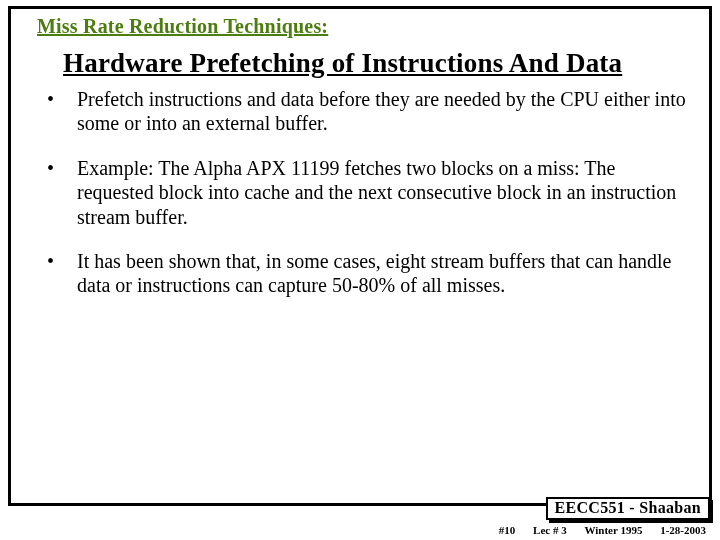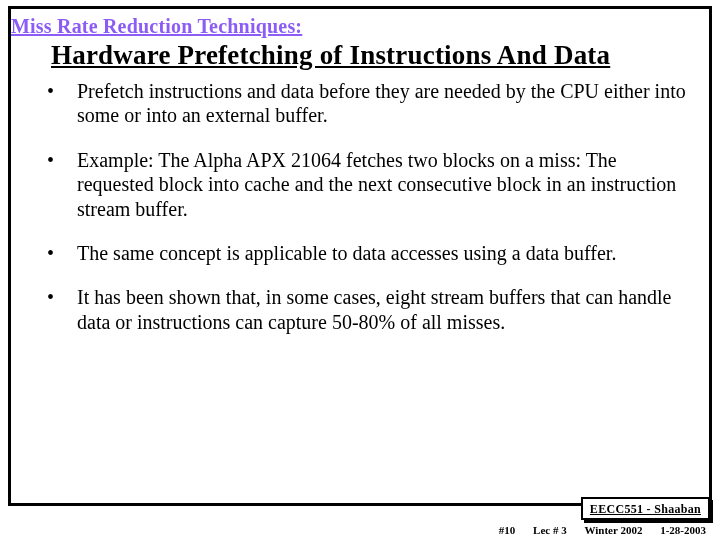--- a/index.html
+++ b/index.html
@@ -14,33 +14,34 @@
     position: absolute;
     top: 6px;
     left: 8px;
     width: 704px;
     height: 500px;
     border: 3px solid #000;
     background: #fff;
     padding: 6px 0 0 0;
   }
   .heading {
-    color: #8b5cf6;
+    color: #4d7c0f;
     font-weight: bold;
     text-decoration: underline;
     font-size: 20px;
+    padding-left: 26px;
     letter-spacing: 0.2px;
   }
   .subtitle {
     color: #000;
     font-weight: bold;
     text-decoration: underline;
     font-size: 27px;
-    padding-left: 40px;
-    margin-top: 2px;
+    padding-left: 52px;
+    margin-top: 10px;
     letter-spacing: 0.2px;
   }
   .bullets {
     list-style: none;
     padding: 8px 20px 0 34px;
   }
   .bullets li {
     position: relative;
     padding-left: 32px;
     font-size: 20px;
@@ -59,50 +60,48 @@
     position: absolute;
     right: 10px;
     bottom: 20px;
     border: 2px solid #000;
     box-shadow: 3px 3px 0 #000;
     background: #fff;
     padding: 0 7px 1px 7px;
   }
   .footer-main {
     font-family: "Times New Roman", Times, serif;
-    font-size: 12px;
+    font-size: 16px;
     font-weight: bold;
-    text-decoration: underline;
     letter-spacing: 0.3px;
   }
   .footer-sub {
     position: absolute;
     right: 14px;
     bottom: 4px;
     font-size: 11px;
     font-weight: bold;
     font-family: "Times New Roman", Times, serif;
   }
   .footer-sub span { margin-left: 15px; }
 </style>
 </head>
 <body>
 
 <div class="slide">
   <div class="heading">Miss Rate Reduction Techniques:</div>
   <div class="subtitle">Hardware Prefetching of Instructions And Data</div>
   <ul class="bullets">
     <li>Prefetch instructions and data before they are needed by the CPU either into some or into an external buffer.</li>
-    <li>Example:  The Alpha APX 21064 fetches two blocks on a miss: The requested block into cache and the next consecutive block in an instruction stream buffer.</li>
-    <li>The same concept is applicable to data accesses using a data buffer.</li>
+    <li>Example:  The Alpha APX 11199 fetches two blocks on a miss: The requested block into cache and the next consecutive block in an instruction stream buffer.</li>
     <li>It has been shown that, in some cases, eight stream buffers that can handle data or instructions can capture 50-80% of all misses.</li>
   </ul>
 </div>
 
 <div class="footer-box">
   <span class="footer-main">EECC551 - Shaaban</span>
 </div>
 <div class="footer-sub">
   <span>#10</span>
   <span>Lec # 3</span>
-  <span>Winter 2002</span>
+  <span>Winter 1995</span>
   <span>1-28-2003</span>
 </div>
 
 </body></html>

